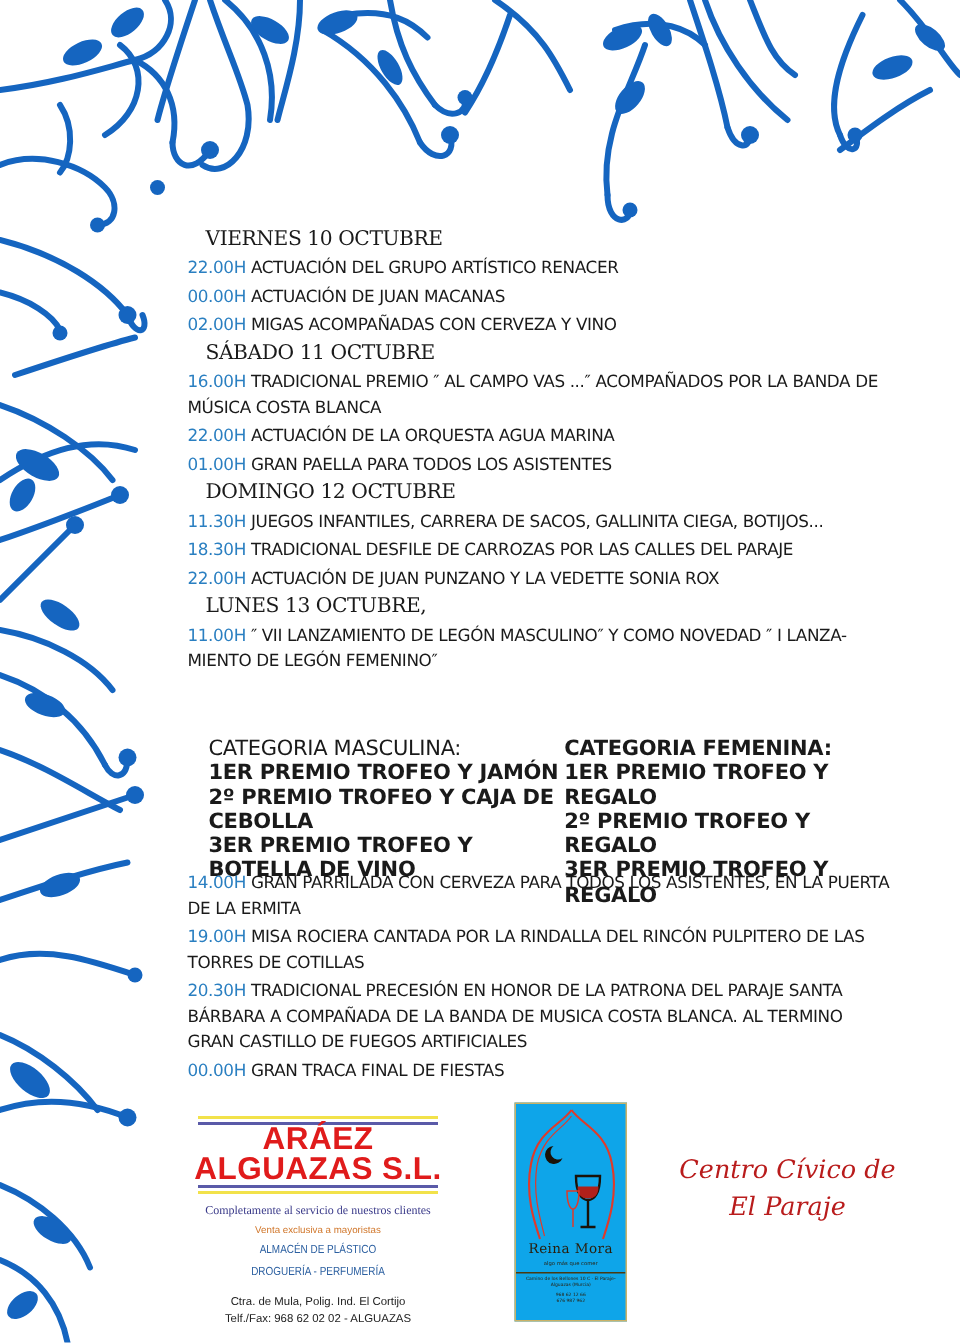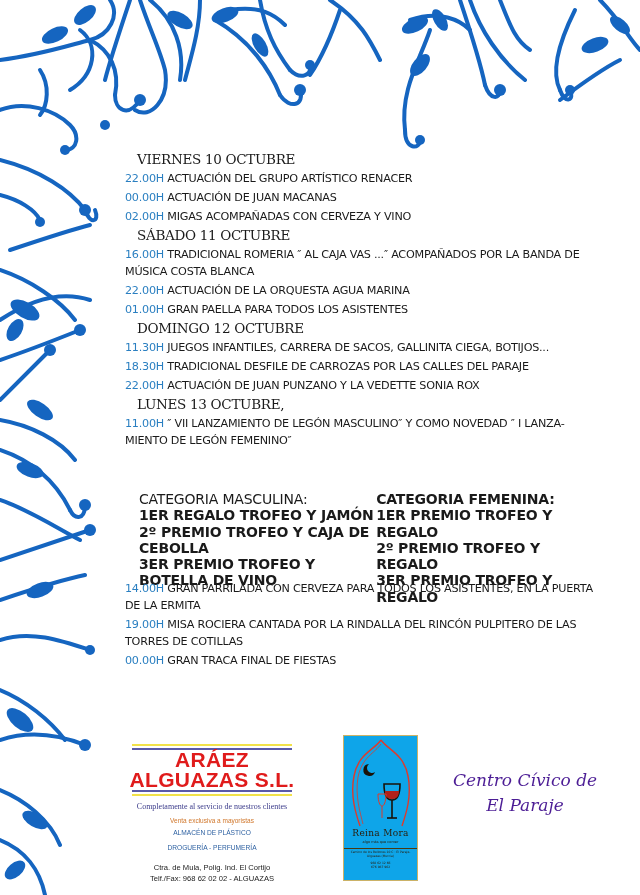--- a/index.html
+++ b/index.html
@@ -35,21 +35,21 @@
   .araez-tag { font-family: "Liberation Serif", serif; font-size: 8px; color: #3b3b8a; text-align: center; margin-top: 6px; }
   .araez-venta { font-family: "Liberation Sans", sans-serif; font-size: 6.5px; color: #d0762a; text-align: center; margin-top: 6px; }
   .araez-prod { font-family: "Liberation Sans", sans-serif; font-size: 7.8px; color: #2b5fa0; text-align: center; line-height: 12px; margin-top: 3px; transform: scaleX(0.85); }
   .araez-addr { font-family: "Liberation Sans", sans-serif; font-size: 7.6px; color: #222; text-align: center; line-height: 11px; margin-top: 8px; }
 
   .sponsor-reina { position: absolute; left: 343px; top: 735px; width: 75px; height: 146px; background: #0ea5e9; border: 1px solid #cbb267; overflow: hidden; }
   .reina-name { position: absolute; top: 92px; width: 100%; text-align: center; font-family: "DejaVu Serif", serif; font-size: 9px; color: #2a1d0a; letter-spacing: 0.3px; }
   .reina-slogan { position: absolute; top: 104px; width: 100%; text-align: center; font-size: 3.5px; color: #2a1d0a; }
   .reina-addr { position: absolute; top: 112px; width: 100%; text-align: center; font-size: 3px; line-height: 4px; color: #2a1d0a; border-top: 0.5px solid #4a3a10; padding-top: 1px; }
 
-  .sponsor-centro { position: absolute; left: 446px; top: 768px; width: 158px; text-align: center; font-family: "DejaVu Serif", serif; font-style: italic; color: #4c1d95; font-size: 17px; line-height: 25px; }
+  .sponsor-centro { position: absolute; left: 446px; top: 768px; width: 158px; text-align: center; font-family: "DejaVu Serif", serif; font-style: italic; color: #b91c1c; font-size: 17px; line-height: 25px; }
 </style>
 </head>
 <body>
 
 <svg class="ornament" viewBox="0 0 640 895" xmlns="http://www.w3.org/2000/svg">
   <g fill="none" stroke="#1565c0" stroke-width="4" stroke-linecap="round">
 
     <path d="M0 60 C40 55 70 45 90 40 C110 35 120 15 110 0"></path>
     <path d="M90 40 C110 50 120 70 115 95"></path>
     <path d="M115 95 C115 110 128 118 140 100"></path>
@@ -139,54 +139,55 @@
 
 <div class="program">
   <div>
     <div class="day-title">VIERNES 10 OCTUBRE</div>
     <div class="event"><span class="time">22.00H</span> <span class="desc">ACTUACIÓN DEL GRUPO ARTÍSTICO RENACER</span></div>
     <div class="event"><span class="time">00.00H</span> <span class="desc">ACTUACIÓN DE JUAN MACANAS</span></div>
     <div class="event"><span class="time">02.00H</span> <span class="desc">MIGAS ACOMPAÑADAS CON CERVEZA Y VINO</span></div>
   </div>
   <div>
     <div class="day-title">SÁBADO 11 OCTUBRE</div>
-    <div class="event"><span class="time">16.00H</span> <span class="desc">TRADICIONAL ROMERIA ″ AL CAJA VAS ...″ ACOMPAÑADOS POR LA BANDA DE MÚSICA COSTA BLANCA</span></div>
+    <div class="event"><span class="time">16.00H</span> <span class="desc">TRADICIONAL PREMIO ″ AL CAMPO VAS ...″ ACOMPAÑADOS POR LA BANDA DE MÚSICA COSTA BLANCA</span></div>
     <div class="event"><span class="time">22.00H</span> <span class="desc">ACTUACIÓN DE LA ORQUESTA AGUA MARINA</span></div>
     <div class="event"><span class="time">01.00H</span> <span class="desc">GRAN PAELLA PARA TODOS LOS ASISTENTES</span></div>
   </div>
   <div>
     <div class="day-title">DOMINGO 12 OCTUBRE</div>
     <div class="event"><span class="time">11.30H</span> <span class="desc">JUEGOS INFANTILES, CARRERA DE SACOS, GALLINITA CIEGA, BOTIJOS...</span></div>
     <div class="event"><span class="time">18.30H</span> <span class="desc">TRADICIONAL DESFILE DE CARROZAS POR LAS CALLES DEL PARAJE</span></div>
     <div class="event"><span class="time">22.00H</span> <span class="desc">ACTUACIÓN DE JUAN PUNZANO Y LA VEDETTE SONIA ROX</span></div>
   </div>
   <div>
     <div class="day-title">LUNES 13 OCTUBRE,</div>
     <div class="event"><span class="time">11.00H</span> <span class="desc">″ VII LANZAMIENTO DE LEGÓN MASCULINO″ Y COMO NOVEDAD ″ I LANZA-MIENTO DE LEGÓN FEMENINO″</span></div>
   </div>
 </div>
 
 <div class="categories">
   <div class="cat-col left">
     <div class="cat-head">CATEGORIA MASCULINA:</div>
-    <div class="cat-item">1ER REGALO TROFEO Y JAMÓN</div>
+    <div class="cat-item">1ER PREMIO TROFEO Y JAMÓN</div>
     <div class="cat-item">2º PREMIO TROFEO Y CAJA DE CEBOLLA</div>
     <div class="cat-item">3ER PREMIO TROFEO Y BOTELLA DE VINO</div>
   </div>
   <div class="cat-col">
     <div class="cat-head" style="font-weight:bold">CATEGORIA FEMENINA:</div>
     <div class="cat-item">1ER PREMIO TROFEO Y REGALO</div>
     <div class="cat-item">2º PREMIO TROFEO Y REGALO</div>
     <div class="cat-item">3ER PREMIO TROFEO Y REGALO</div>
   </div>
 </div>
 
 <div class="program2">
   <div class="event"><span class="time">14.00H</span> <span class="desc">GRAN PARRILADA CON CERVEZA PARA TODOS LOS ASISTENTES, EN LA PUERTA DE LA ERMITA</span></div>
   <div class="event"><span class="time">19.00H</span> <span class="desc">MISA ROCIERA CANTADA POR LA RINDALLA DEL RINCÓN PULPITERO DE LAS TORRES DE COTILLAS</span></div>
+  <div class="event"><span class="time">20.30H</span> <span class="desc">TRADICIONAL PRECESIÓN EN HONOR DE LA PATRONA DEL PARAJE SANTA BÁRBARA A COMPAÑADA DE LA BANDA DE MUSICA COSTA BLANCA. AL TERMINO GRAN CASTILLO DE FUEGOS ARTIFICIALES</span></div>
   <div class="event"><span class="time">00.00H</span> <span class="desc">GRAN TRACA FINAL DE FIESTAS</span></div>
 </div>
 
 <div class="sponsor-araez">
   <div class="araez-line" style="background:#f2e24a;margin-top:2px"></div>
   <div class="araez-line" style="background:#5a5aa8;margin-top:2px"></div>
   <div class="araez-name">ARÁEZ ALGUAZAS S.L.</div>
   <div class="araez-line" style="background:#5a5aa8"></div>
   <div class="araez-line" style="background:#f2e24a;margin-top:2px"></div>
   <div class="araez-tag">Completamente al servicio de nuestros clientes</div>

